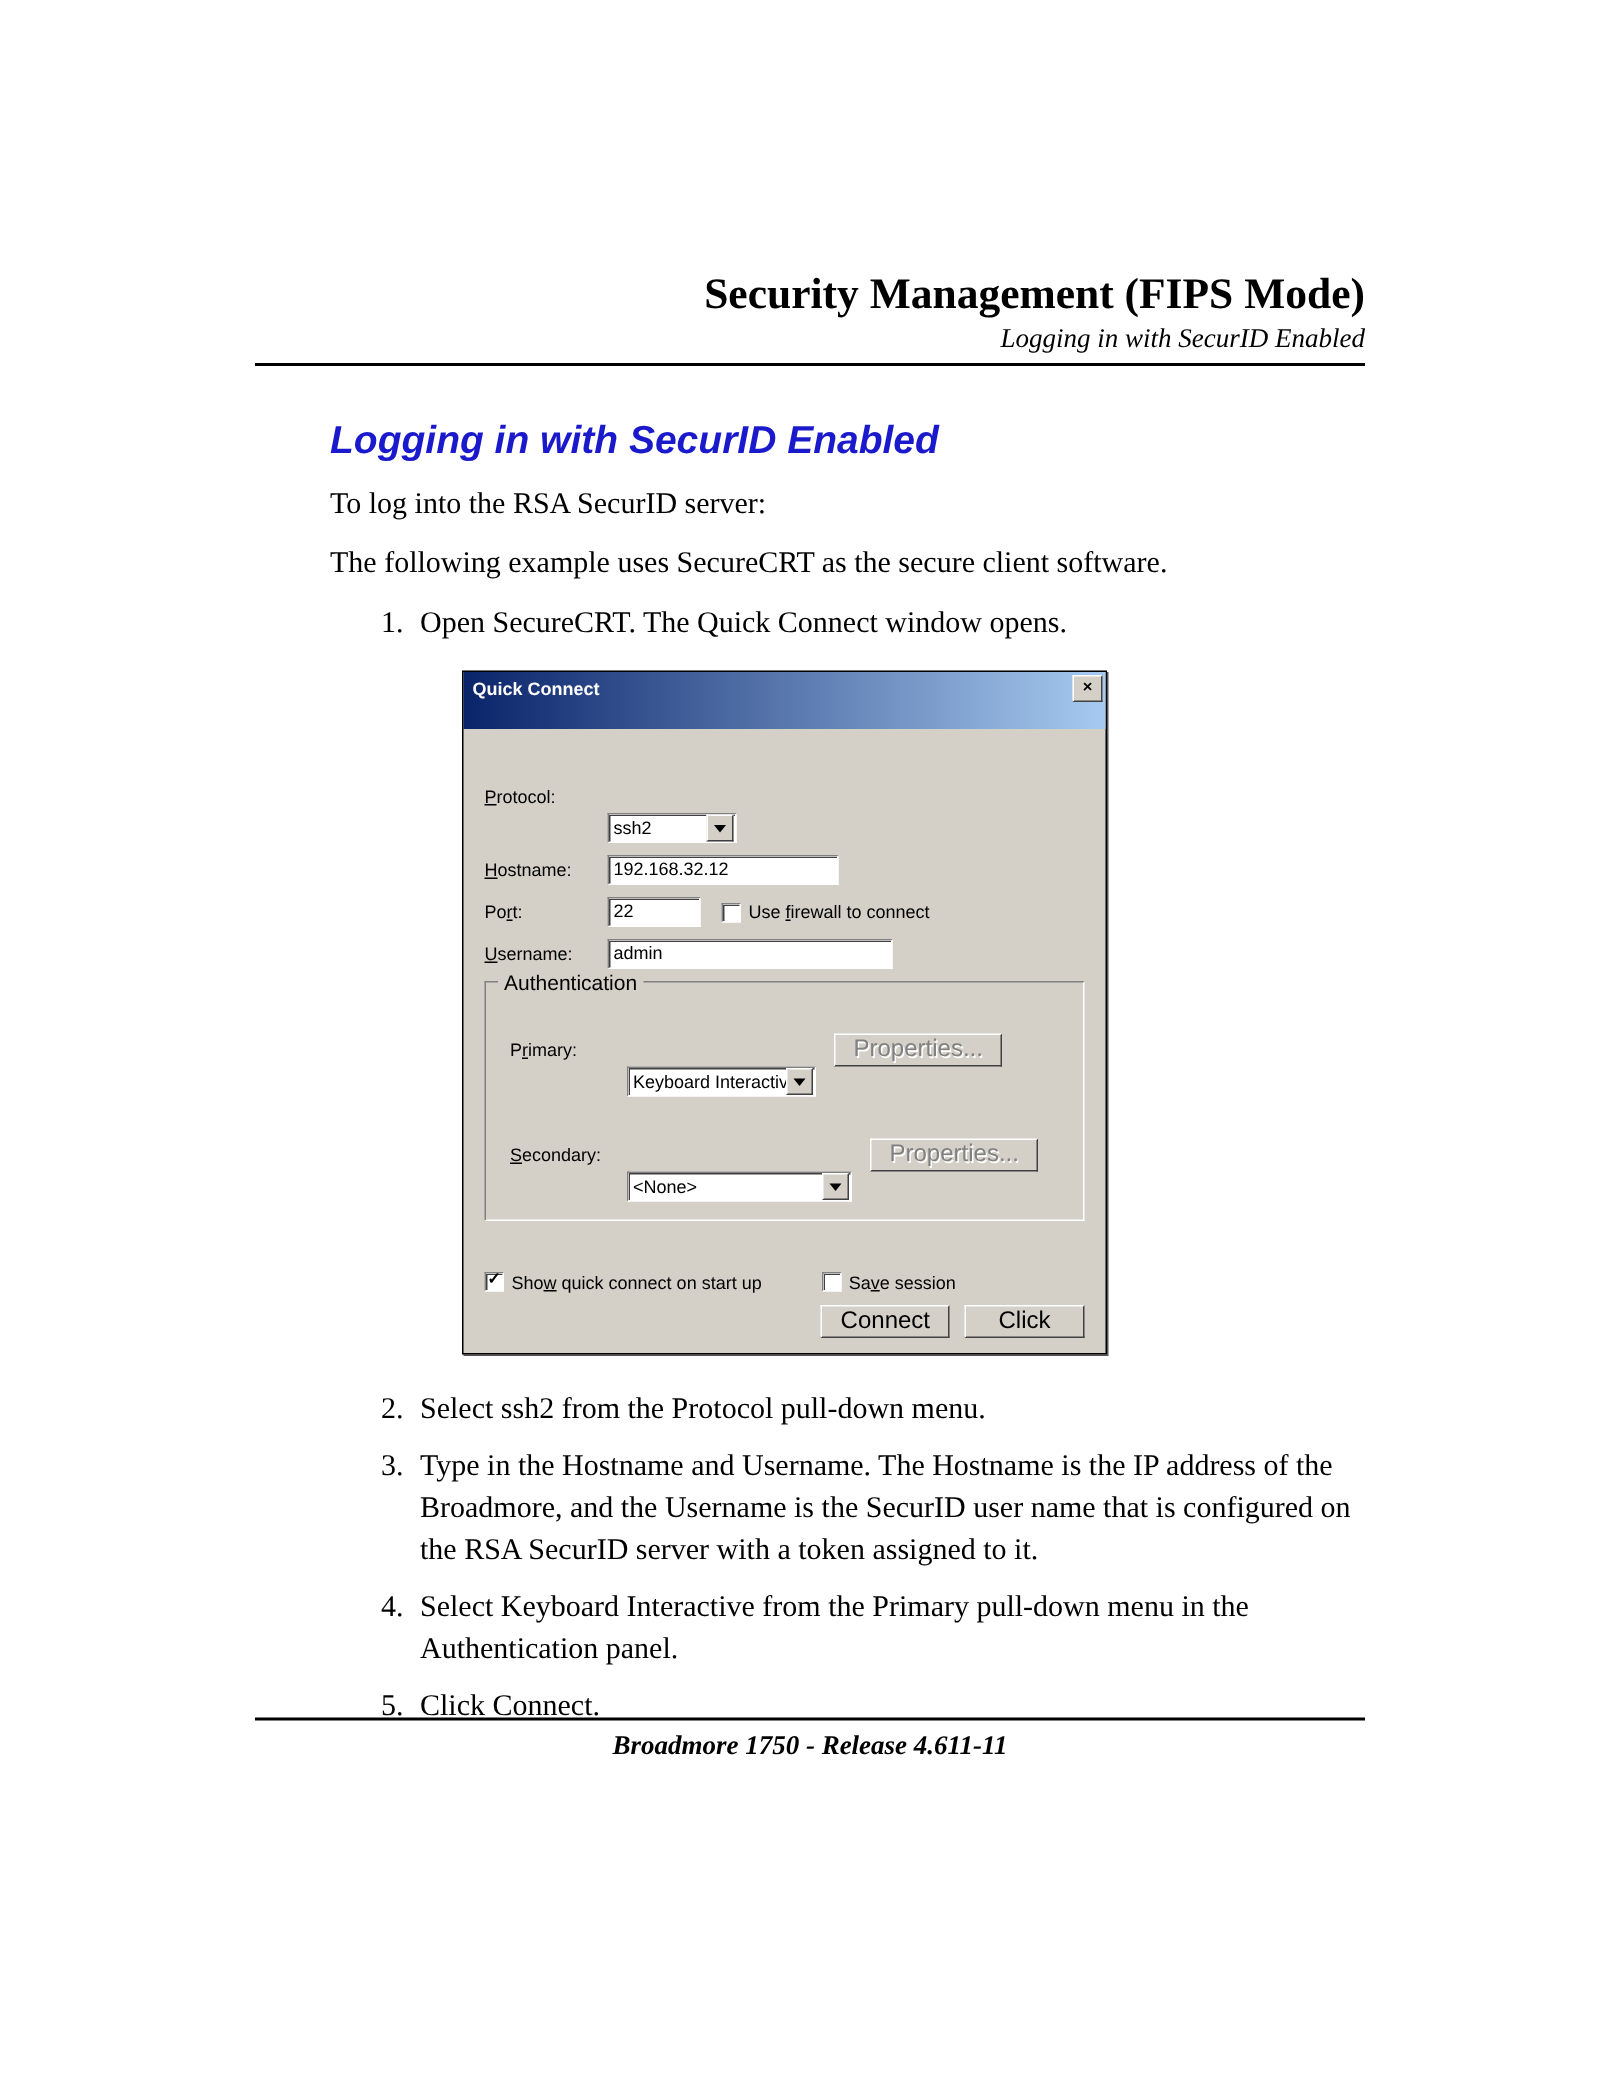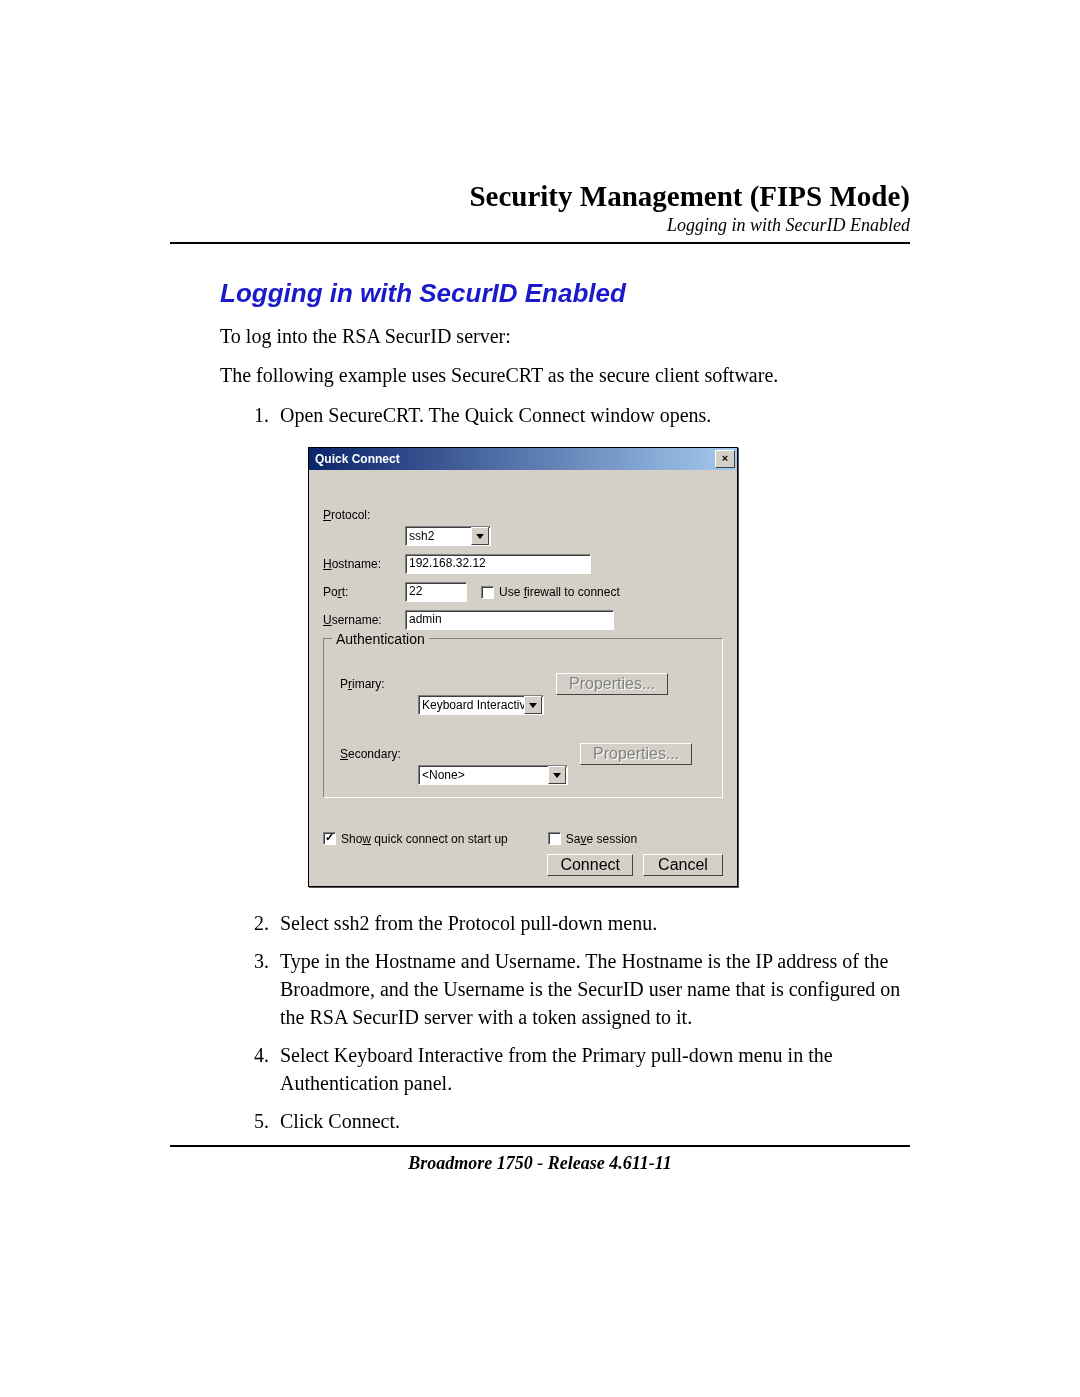--- a/index.html
+++ b/index.html
@@ -72,21 +72,21 @@
     border: 1px solid #000;
     box-shadow: 1px 1px 0 #555;
   }
   .titlebar {
     display: flex;
     align-items: center;
     height: 22px;
     background: linear-gradient(to right, #0a246a, #a6caf0);
     color: #fff;
     font-weight: bold;
-    padding: 0 2px 0 6px;
+    padding: 0 2px 16px 6px;
   }
   .titlebar .title-text { flex: 1; font-size: 12px; }
   .titlebar .tb-btn {
     width: 18px; height: 16px;
     background: #d4d0c8;
     border: 1px solid #fff;
     border-right-color: #404040;
     border-bottom-color: #404040;
     color: #000;
     font-size: 11px;
@@ -262,34 +262,34 @@
           <span class="combo" style="width:86px">
             <span class="val">ssh2</span>
             <span class="arrow">
                 <span class="tri"></span>
               </span>
           </span>
         </div>
 
         <div class="row">
           <span class="lbl"><span class="underline">H</span><span>ostname:</span></span>
-          <span class="txt" style="width:186px">192.168.32.12</span>
+          <span class="txt" style="width:154px">192.168.32.12</span>
         </div>
 
         <div class="row">
           <span class="lbl"><span>Po</span><span class="underline">r</span><span>t:</span></span>
           <span class="txt" style="width:62px">22</span>
           <span style="width:14px"></span>
           <span class="chk"></span>
           <span><span>Use </span><span class="underline">f</span><span>irewall to connect</span></span>
         </div>
 
         <div class="row">
           <span class="lbl"><span class="underline">U</span><span>sername:</span></span>
-          <span class="txt" style="width:209px">admin</span>
+          <span class="txt" style="width:190px">admin</span>
         </div>
 
         <div class="group">
           <span class="legend">Authentication</span>
 
           <div class="row">
             <span class="lbl"><span>P</span><span class="underline">r</span><span>imary:</span></span>
             <span class="combo" style="width:126px">
               <span class="val">Keyboard Interactive</span>
               <span class="arrow">
@@ -319,21 +319,21 @@
               <span class="chk checked"></span>
               <span><span>Sho</span><span class="underline">w</span><span> quick connect on start up</span></span>
             </span>
             <span class="chk-wrap">
               <span class="chk"></span>
               <span><span>Sa</span><span class="underline">v</span><span>e session</span></span>
             </span>
           </div>
           <div class="dlg-buttons">
             <span class="btn">Connect</span>
-            <span class="btn">Cancel</span>
+            <span class="btn">Click</span>
           </div>
         </div>
 
       </div>
     </div>
   </div>
 
   <ol class="steps" start="2">
     <li>Select ssh2 from the Protocol pull-down menu.</li>
     <li>Type in the Hostname and Username. The Hostname is the IP address of the Broadmore, and the Username is the SecurID user name that is configured on the RSA SecurID server with a token assigned to it.</li>

